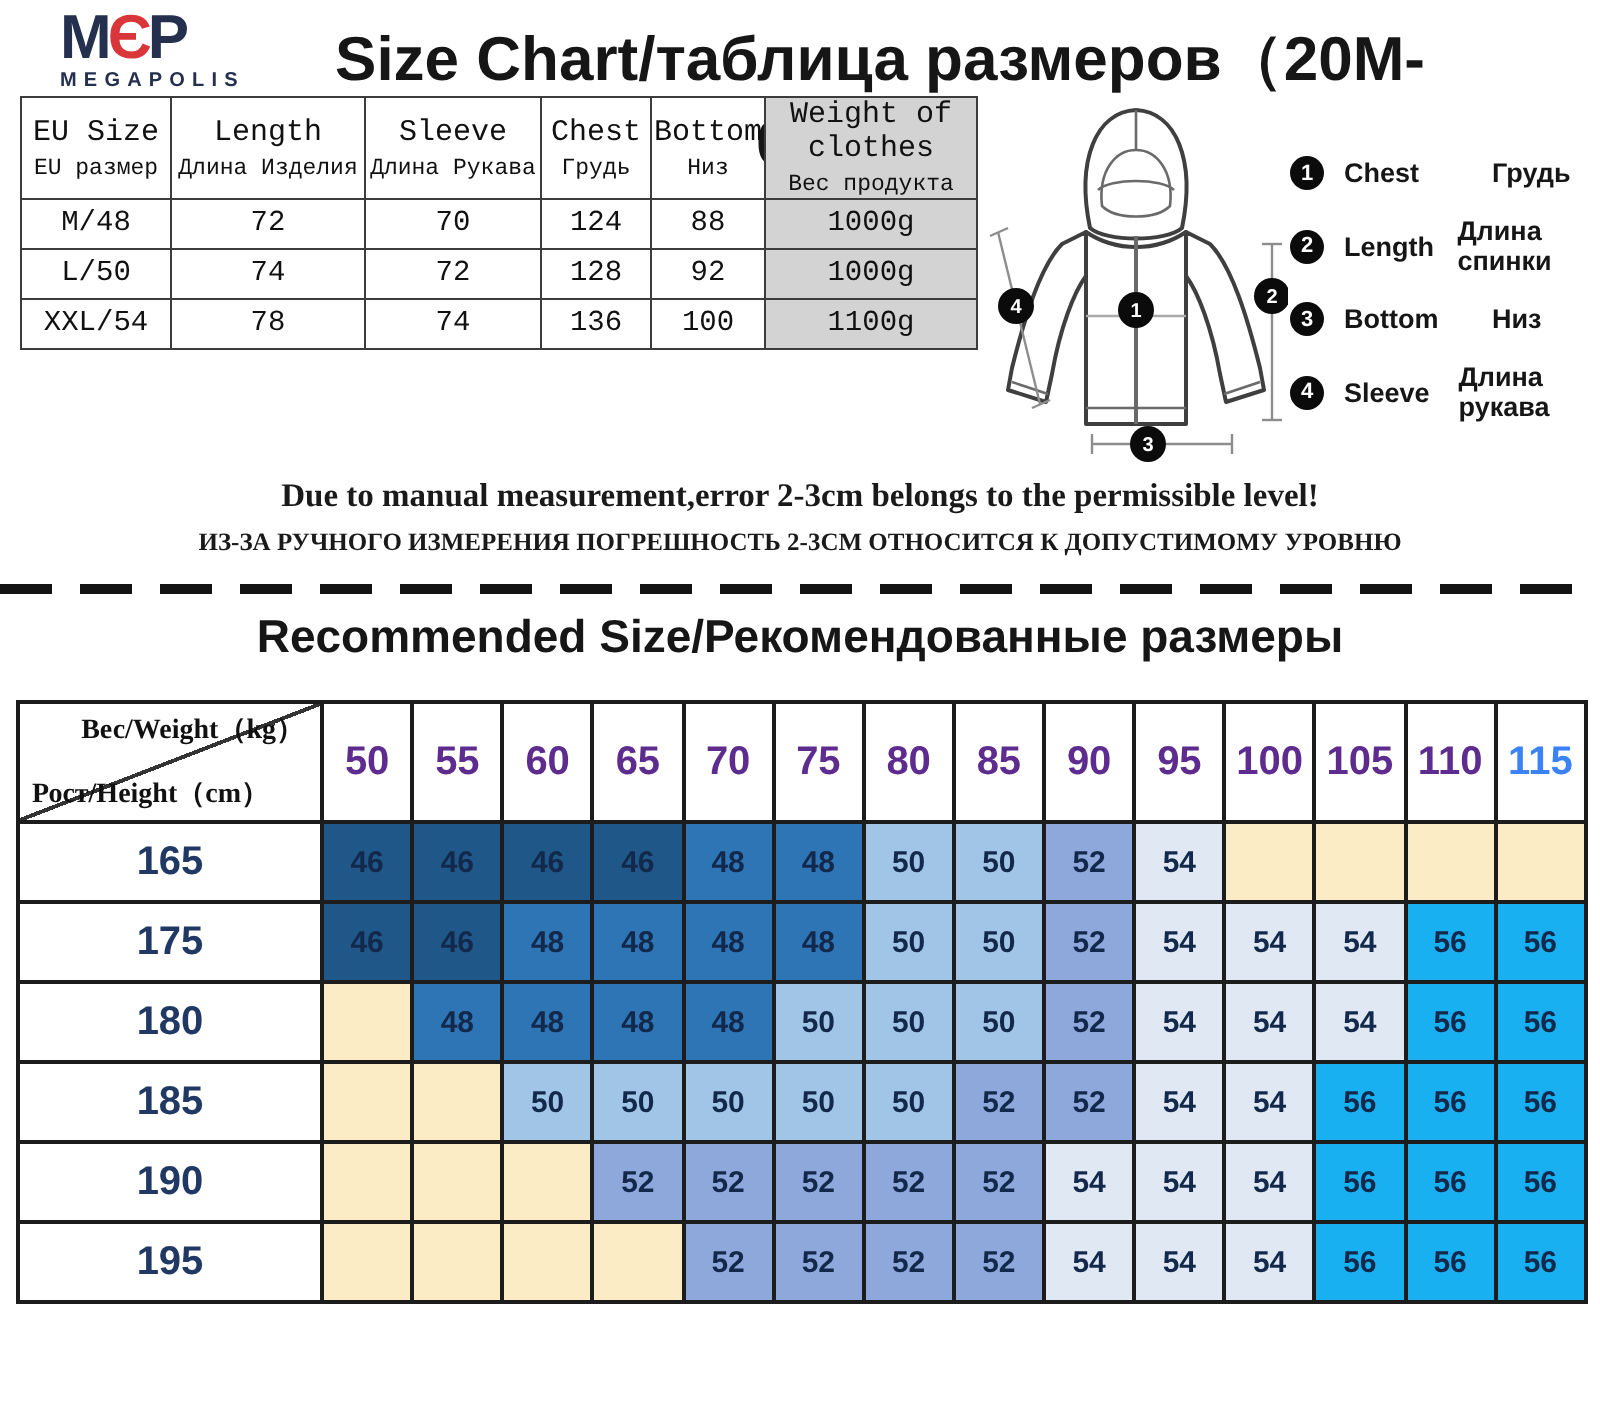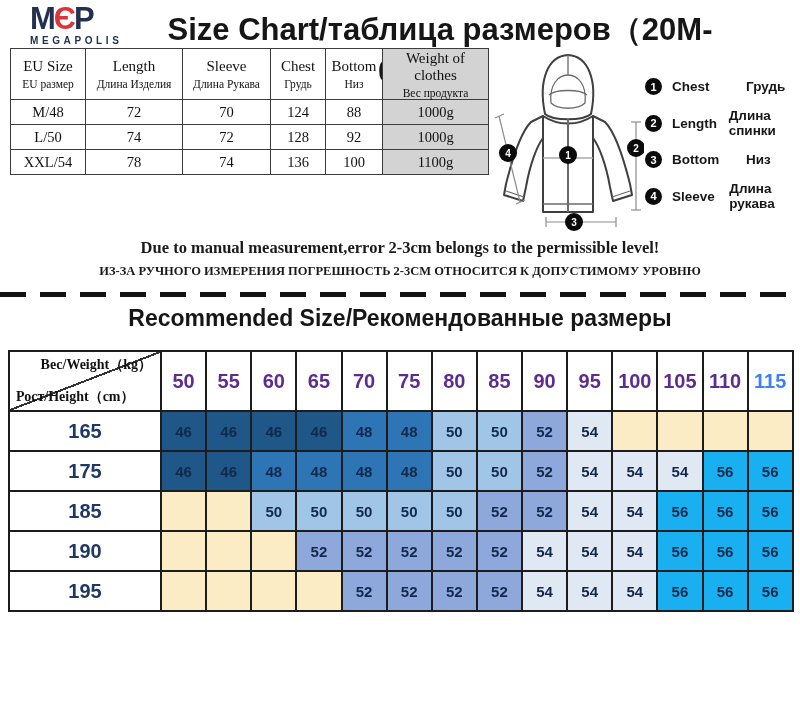--- a/index.html
+++ b/index.html
@@ -66,21 +66,21 @@
 </head>
 <body>
 
 <div class="abs" id="logo">
   <div class="big"><span class="navy">M</span><span class="red">Є</span><span class="navy">P</span></div>
   <div class="sub">MEGAPOLIS</div>
 </div>
 
 <div class="abs" id="main-title">Size Chart/таблица размеров（20M-003TC）</div>
 
-<table class="abs" id="size-table" style="left:10px;top:48px;">
+<table class="abs" id="size-table" style="left:10px;top:48px;font-family:Liberation Mono, monospace;">
   <colgroup>
     <col style="width:75px">
       <col style="width:97px">
       <col style="width:88px">
     <col style="width:55px">
       <col style="width:57px">
       <col style="width:106px">
   </colgroup>
   <thead>
       <tr>
@@ -277,20 +277,37 @@
         <td class="m-cell" style="background: rgb(160, 197, 231); color: rgb(19, 41, 75);">50</td>
         <td class="m-cell" style="background: rgb(160, 197, 231); color: rgb(19, 41, 75);">50</td>
         <td class="m-cell" style="background: rgb(143, 168, 219); color: rgb(19, 41, 75);">52</td>
         <td class="m-cell" style="background: rgb(224, 232, 244); color: rgb(19, 41, 75);">54</td>
         <td class="m-cell" style="background: rgb(224, 232, 244); color: rgb(19, 41, 75);">54</td>
         <td class="m-cell" style="background: rgb(224, 232, 244); color: rgb(19, 41, 75);">54</td>
         <td class="m-cell" style="background: rgb(24, 176, 240); color: rgb(19, 41, 75);">56</td>
         <td class="m-cell" style="background: rgb(24, 176, 240); color: rgb(19, 41, 75);">56</td>
       </tr>
       <tr class="data-row">
+        <th style="color: rgb(31, 56, 100);">180</th>
+        <td class="m-cell" style="background: rgb(251, 236, 197); color: rgb(19, 41, 75);"></td>
+        <td class="m-cell" style="background: rgb(46, 117, 182); color: rgb(19, 41, 75);">48</td>
+        <td class="m-cell" style="background: rgb(46, 117, 182); color: rgb(19, 41, 75);">48</td>
+        <td class="m-cell" style="background: rgb(46, 117, 182); color: rgb(19, 41, 75);">48</td>
+        <td class="m-cell" style="background: rgb(46, 117, 182); color: rgb(19, 41, 75);">48</td>
+        <td class="m-cell" style="background: rgb(160, 197, 231); color: rgb(19, 41, 75);">50</td>
+        <td class="m-cell" style="background: rgb(160, 197, 231); color: rgb(19, 41, 75);">50</td>
+        <td class="m-cell" style="background: rgb(160, 197, 231); color: rgb(19, 41, 75);">50</td>
+        <td class="m-cell" style="background: rgb(143, 168, 219); color: rgb(19, 41, 75);">52</td>
+        <td class="m-cell" style="background: rgb(224, 232, 244); color: rgb(19, 41, 75);">54</td>
+        <td class="m-cell" style="background: rgb(224, 232, 244); color: rgb(19, 41, 75);">54</td>
+        <td class="m-cell" style="background: rgb(224, 232, 244); color: rgb(19, 41, 75);">54</td>
+        <td class="m-cell" style="background: rgb(24, 176, 240); color: rgb(19, 41, 75);">56</td>
+        <td class="m-cell" style="background: rgb(24, 176, 240); color: rgb(19, 41, 75);">56</td>
+      </tr>
+      <tr class="data-row">
         <th style="color: rgb(31, 56, 100);">185</th>
         <td class="m-cell" style="background: rgb(251, 236, 197); color: rgb(19, 41, 75);"></td>
         <td class="m-cell" style="background: rgb(251, 236, 197); color: rgb(19, 41, 75);"></td>
         <td class="m-cell" style="background: rgb(160, 197, 231); color: rgb(19, 41, 75);">50</td>
         <td class="m-cell" style="background: rgb(160, 197, 231); color: rgb(19, 41, 75);">50</td>
         <td class="m-cell" style="background: rgb(160, 197, 231); color: rgb(19, 41, 75);">50</td>
         <td class="m-cell" style="background: rgb(160, 197, 231); color: rgb(19, 41, 75);">50</td>
         <td class="m-cell" style="background: rgb(160, 197, 231); color: rgb(19, 41, 75);">50</td>
         <td class="m-cell" style="background: rgb(143, 168, 219); color: rgb(19, 41, 75);">52</td>
         <td class="m-cell" style="background: rgb(143, 168, 219); color: rgb(19, 41, 75);">52</td>

